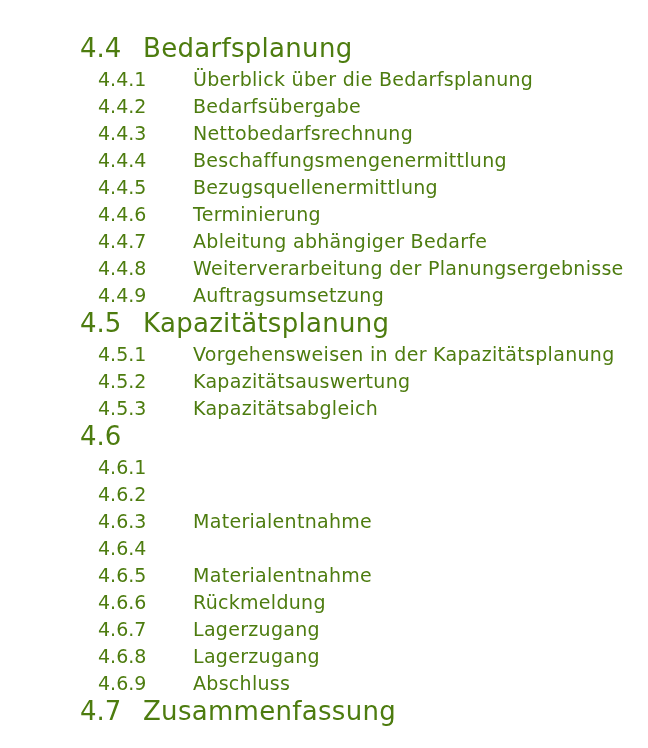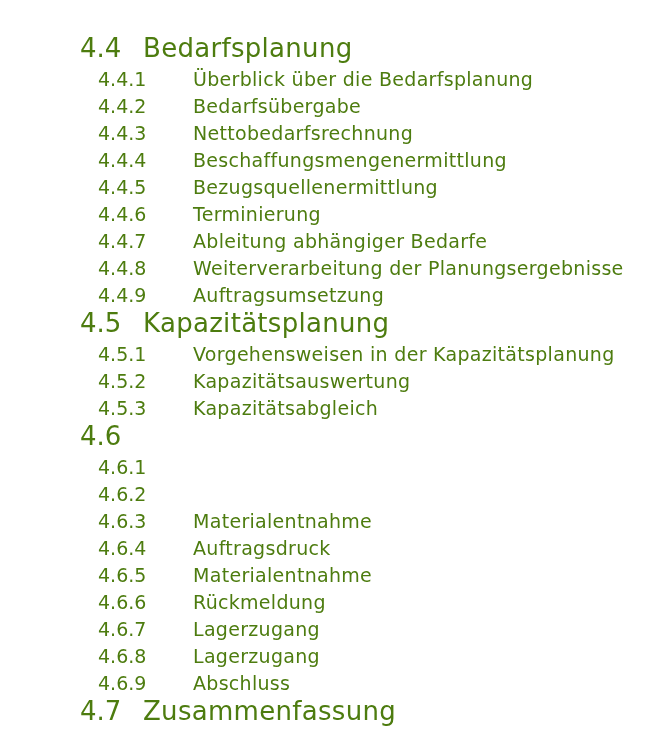--- a/index.html
+++ b/index.html
@@ -142,21 +142,20 @@
     <span class="sub-num">4.6.2</span>
   </div>
 
   <div class="sub">
     <span class="sub-num">4.6.3</span>
     <span class="sub-title">Materialentnahme</span>
   </div>
 
   <div class="sub">
     <span class="sub-num">4.6.4</span>
-    <span class="sub-title">Auftragsdruck</span>
   </div>
 
   <div class="sub">
     <span class="sub-num">4.6.5</span>
     <span class="sub-title">Materialentnahme</span>
   </div>
 
   <div class="sub">
     <span class="sub-num">4.6.6</span>
     <span class="sub-title">Rückmeldung</span>

